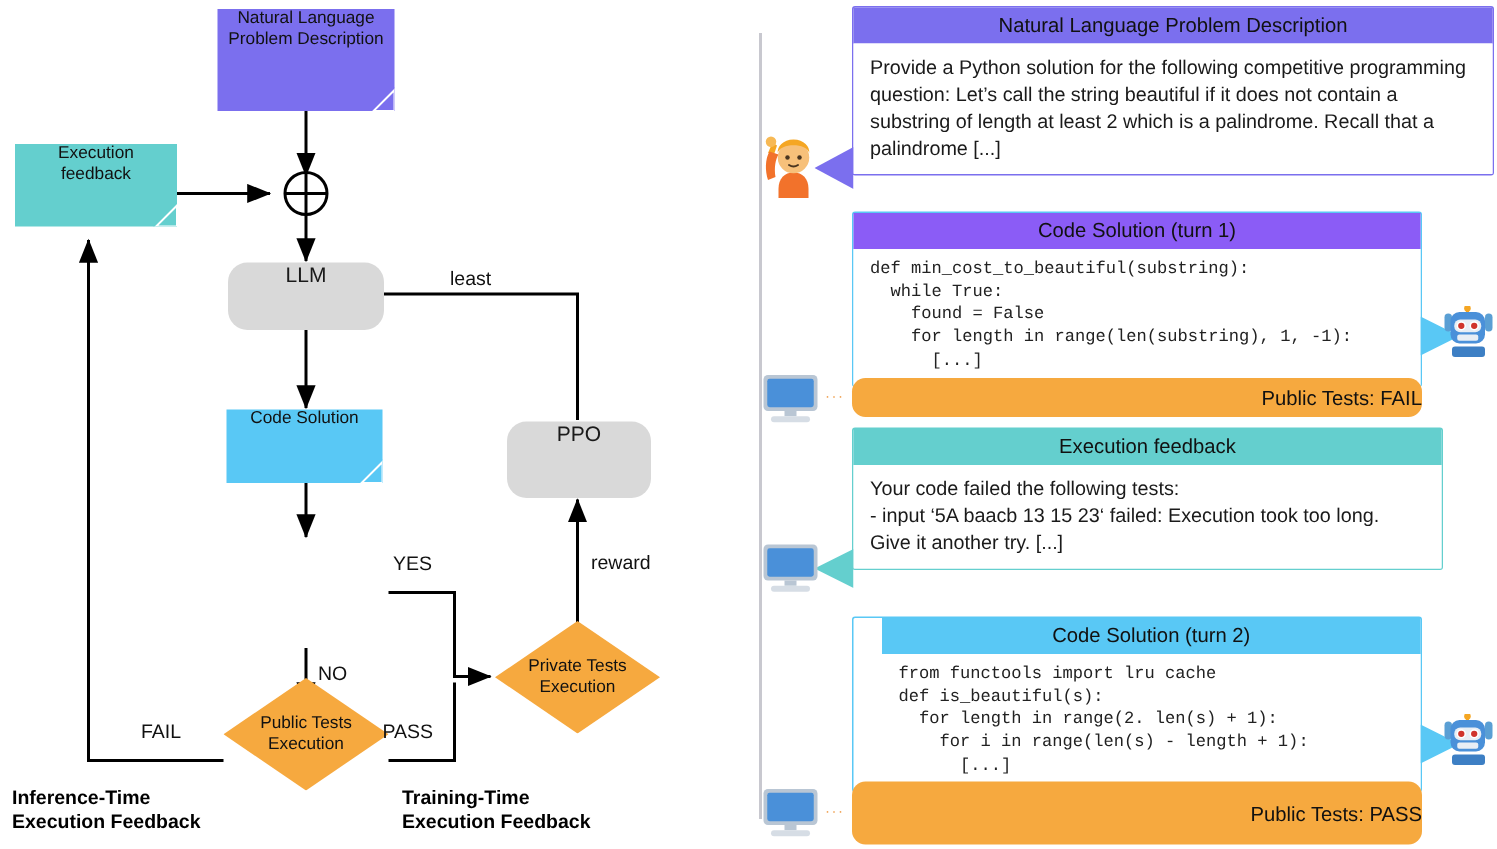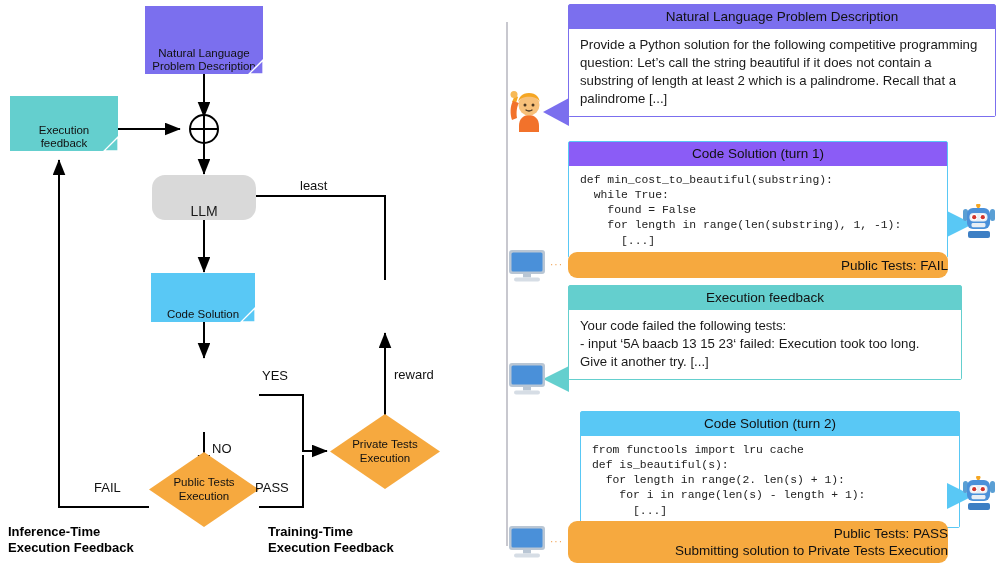--- a/index.html
+++ b/index.html
@@ -5,21 +5,21 @@
   * { box-sizing: border-box; margin:0; padding:0; }
   html,body { width:998px; height:566px; background:#ffffff; overflow:hidden; }
   body { font-family:"Liberation Sans", sans-serif; color:#16161a; }
 
   #page { position:relative; width:998px; height:566px; }
 
   
   .divider { position:absolute; left:506px; top:22px; width:1.5px; height:524px; background:#c8c8cf; }
 
   
-  .node { position:absolute; display:flex; align-items:flex-end; justify-content:center;
+  .node { position:absolute; display:flex; align-items:flex-start; justify-content:center;
           text-align:center; line-height:1.18; }
 
   
   .note { color:#111; font-size:11.5px; }
   .note .fold { position:absolute; right:0; bottom:0; width:16px; height:16px; }
 
   .rounded { border-radius:13px; background:#d9d9d9; font-size:14px; color:#1a1a1a; }
 
   .diamond-wrap { position:absolute; }
   .diamond-wrap .dtext { position:absolute; left:0; top:0; width:100%; height:100%;
@@ -114,20 +114,23 @@
     <svg class="fold" viewBox="0 0 16 16">
       <path d="M16 0 L16 16 L0 16 Z" fill="#59c8f5"></path>
       <path d="M16 2 L2 16 L16 16 Z" fill="#59c8f5" stroke="#ffffff" stroke-width="1.3"></path>
     </svg>
   </div>
 
   <div class="node rounded" style="left:152px; top:175px; width:104px; height:45px;">
     <span>LLM</span>
   </div>
 
+  <div class="node rounded" style="left:338px; top:281px; width:96px; height:51px;">
+    <span>PPO</span>
+  </div>
 
 
   <div class="diamond-wrap" style="left:149px; top:452px; width:110px; height:75px;">
     <svg width="110" height="75" viewBox="0 0 110 75">
       <polygon points="55,0 110,37.5 55,75 0,37.5" fill="#f6a93f"></polygon>
     </svg>
     <div class="dtext" style="white-space:pre-line;">Public Tests
 Execution</div>
   </div>
 
@@ -224,21 +227,21 @@
   </svg>
   <div class="emoji" style="left:506px; top:362px;">
     <svg width="42" height="34" viewBox="0 0 42 34">
       <rect x="3" y="1" width="36" height="24" rx="3" fill="#b9c6d4"></rect>
       <rect x="5.5" y="3.5" width="31" height="19" rx="1.6" fill="#4a90d9"></rect>
       <rect x="17" y="25" width="8" height="3.5" fill="#b9c6d4"></rect>
       <rect x="8" y="28.5" width="26" height="4" rx="2" fill="#d6dde5"></rect>
     </svg>
   </div>
 
-  <div class="card" style="left:580px; top:411px; width:380px; border:1.6px solid #59c8f5; border-radius:2px;">
+  <div class="card" style="left:568px; top:411px; width:380px; border:1.6px solid #59c8f5; border-radius:2px;padding-left:19px;">
     <div class="hdr" style="background:#59c8f5;">Code Solution (turn 2)</div>
     <div class="body code">from functools import lru cache
 def is_beautiful(s):
   for length in range(2. len(s) + 1):
     for i in range(len(s) - length + 1):
       [...]</div>
   </div>
   <svg class="tail" style="left:947px; top:483px; width:26px; height:26px;" viewBox="0 0 26 26">
     <path d="M0 0 L0 26 L26 13 Z" fill="#59c8f5"></path>
   </svg>
@@ -254,21 +257,20 @@
       <circle cx="20.8" cy="13.2" r="3.1" fill="#fff"></circle>
       <circle cx="12.2" cy="13.2" r="2.1" fill="#d0342c"></circle>
       <circle cx="20.8" cy="13.2" r="2.1" fill="#d0342c"></circle>
       <rect x="9.5" y="19" width="14" height="4.2" rx="1.4" fill="#e8eef5"></rect>
       <rect x="6" y="27" width="22" height="7" rx="2" fill="#3d7fc4"></rect>
     </svg>
   </div>
 
   <div class="bar" style="left:568px; top:521px; width:380px; height:42px;">
     <span>Public Tests: PASS</span>
-    <span>Submitting solution to Private Tests Execution</span>
   </div>
   <div class="emoji" style="left:506px; top:525px;">
     <svg width="42" height="34" viewBox="0 0 42 34">
       <rect x="3" y="1" width="36" height="24" rx="3" fill="#b9c6d4"></rect>
       <rect x="5.5" y="3.5" width="31" height="19" rx="1.6" fill="#4a90d9"></rect>
       <rect x="17" y="25" width="8" height="3.5" fill="#b9c6d4"></rect>
       <rect x="8" y="28.5" width="26" height="4" rx="2" fill="#d6dde5"></rect>
     </svg>
   </div>
   <div class="dots" style="left:550px; top:536px;">···</div>

